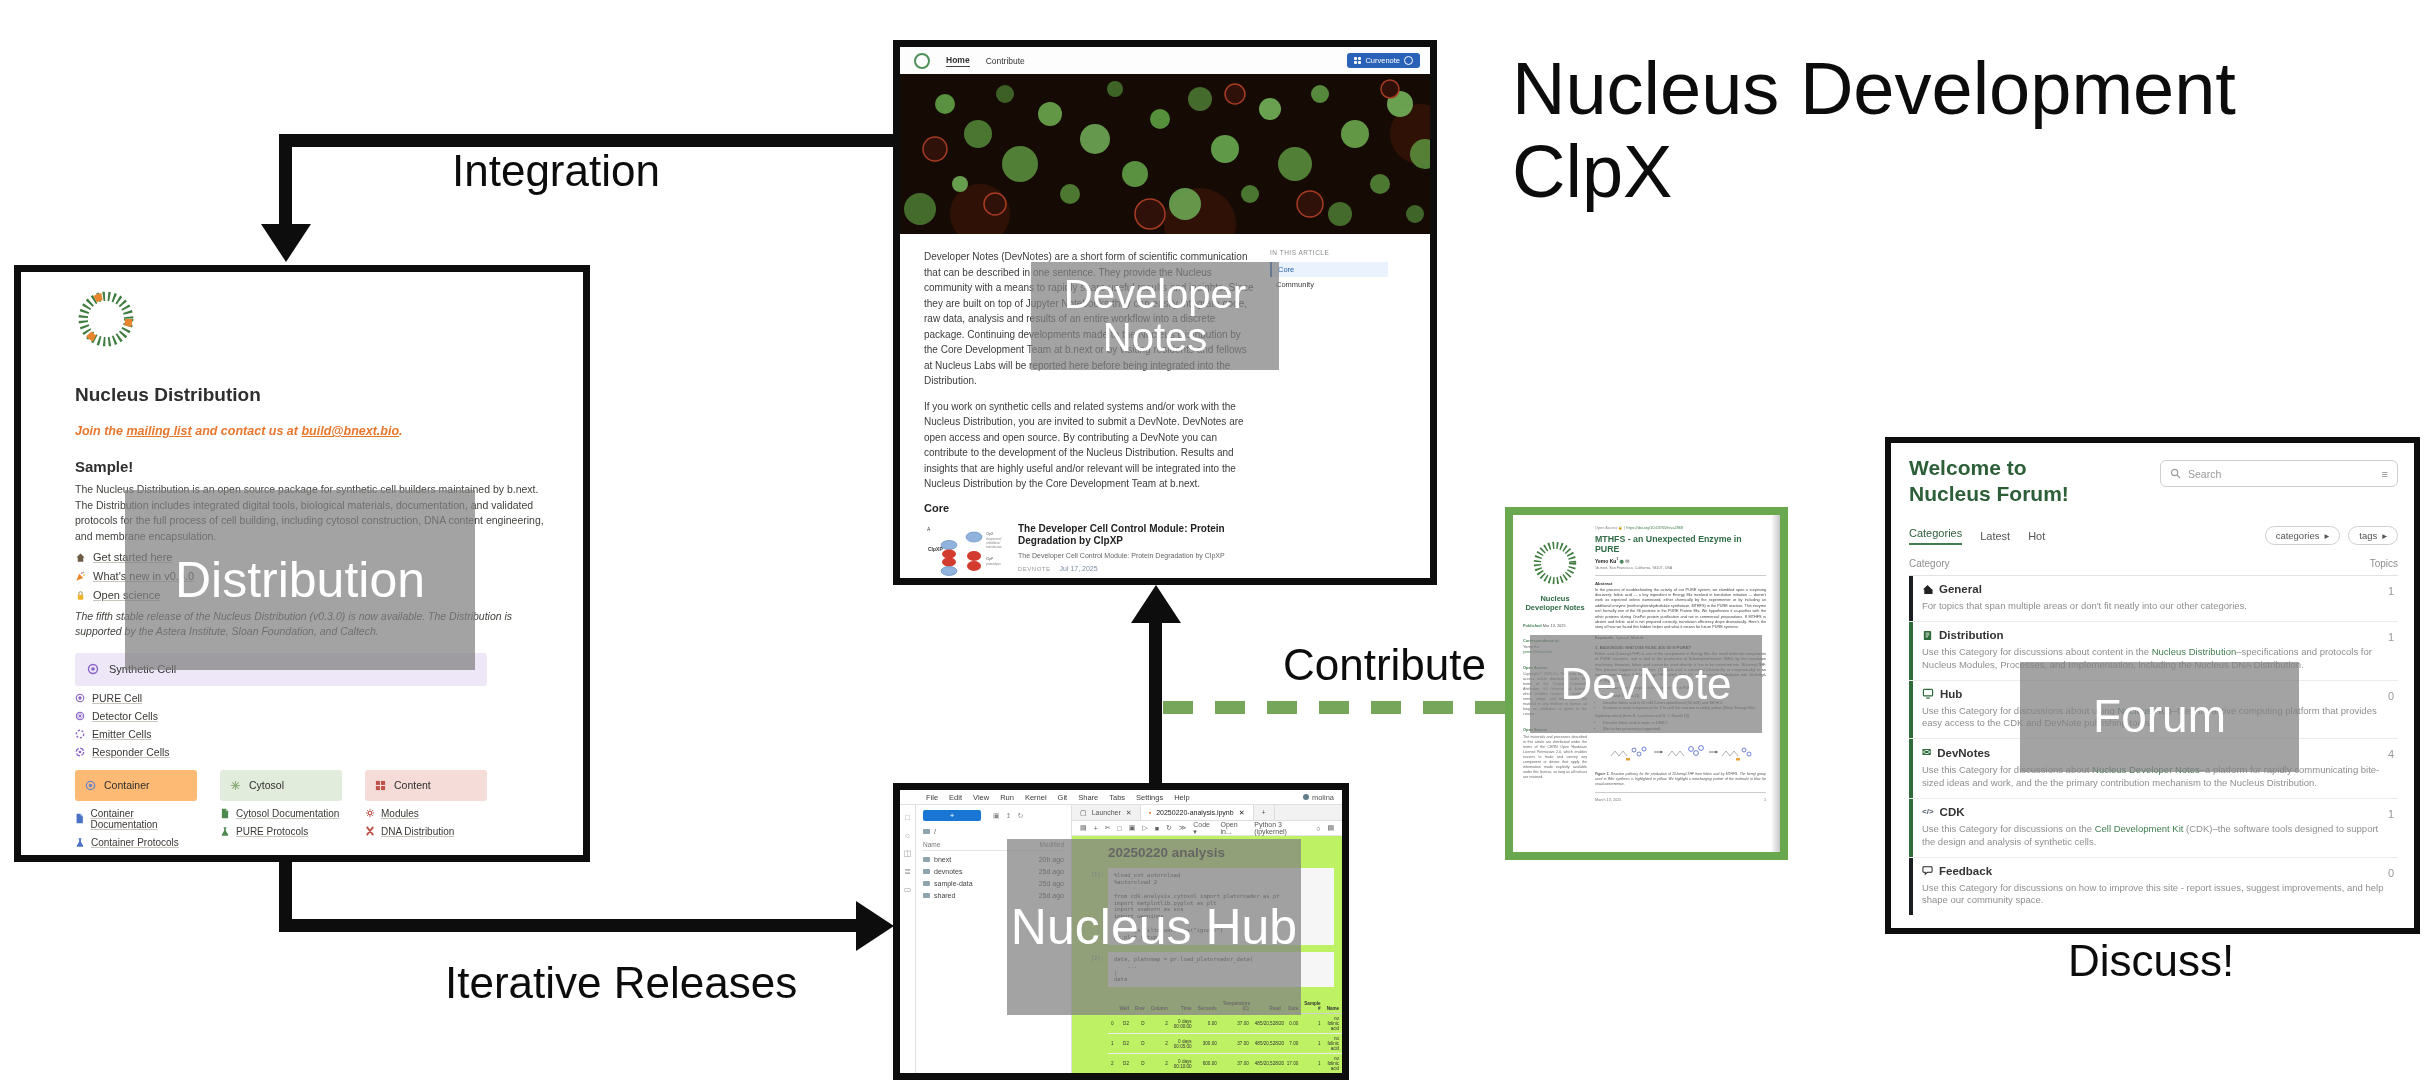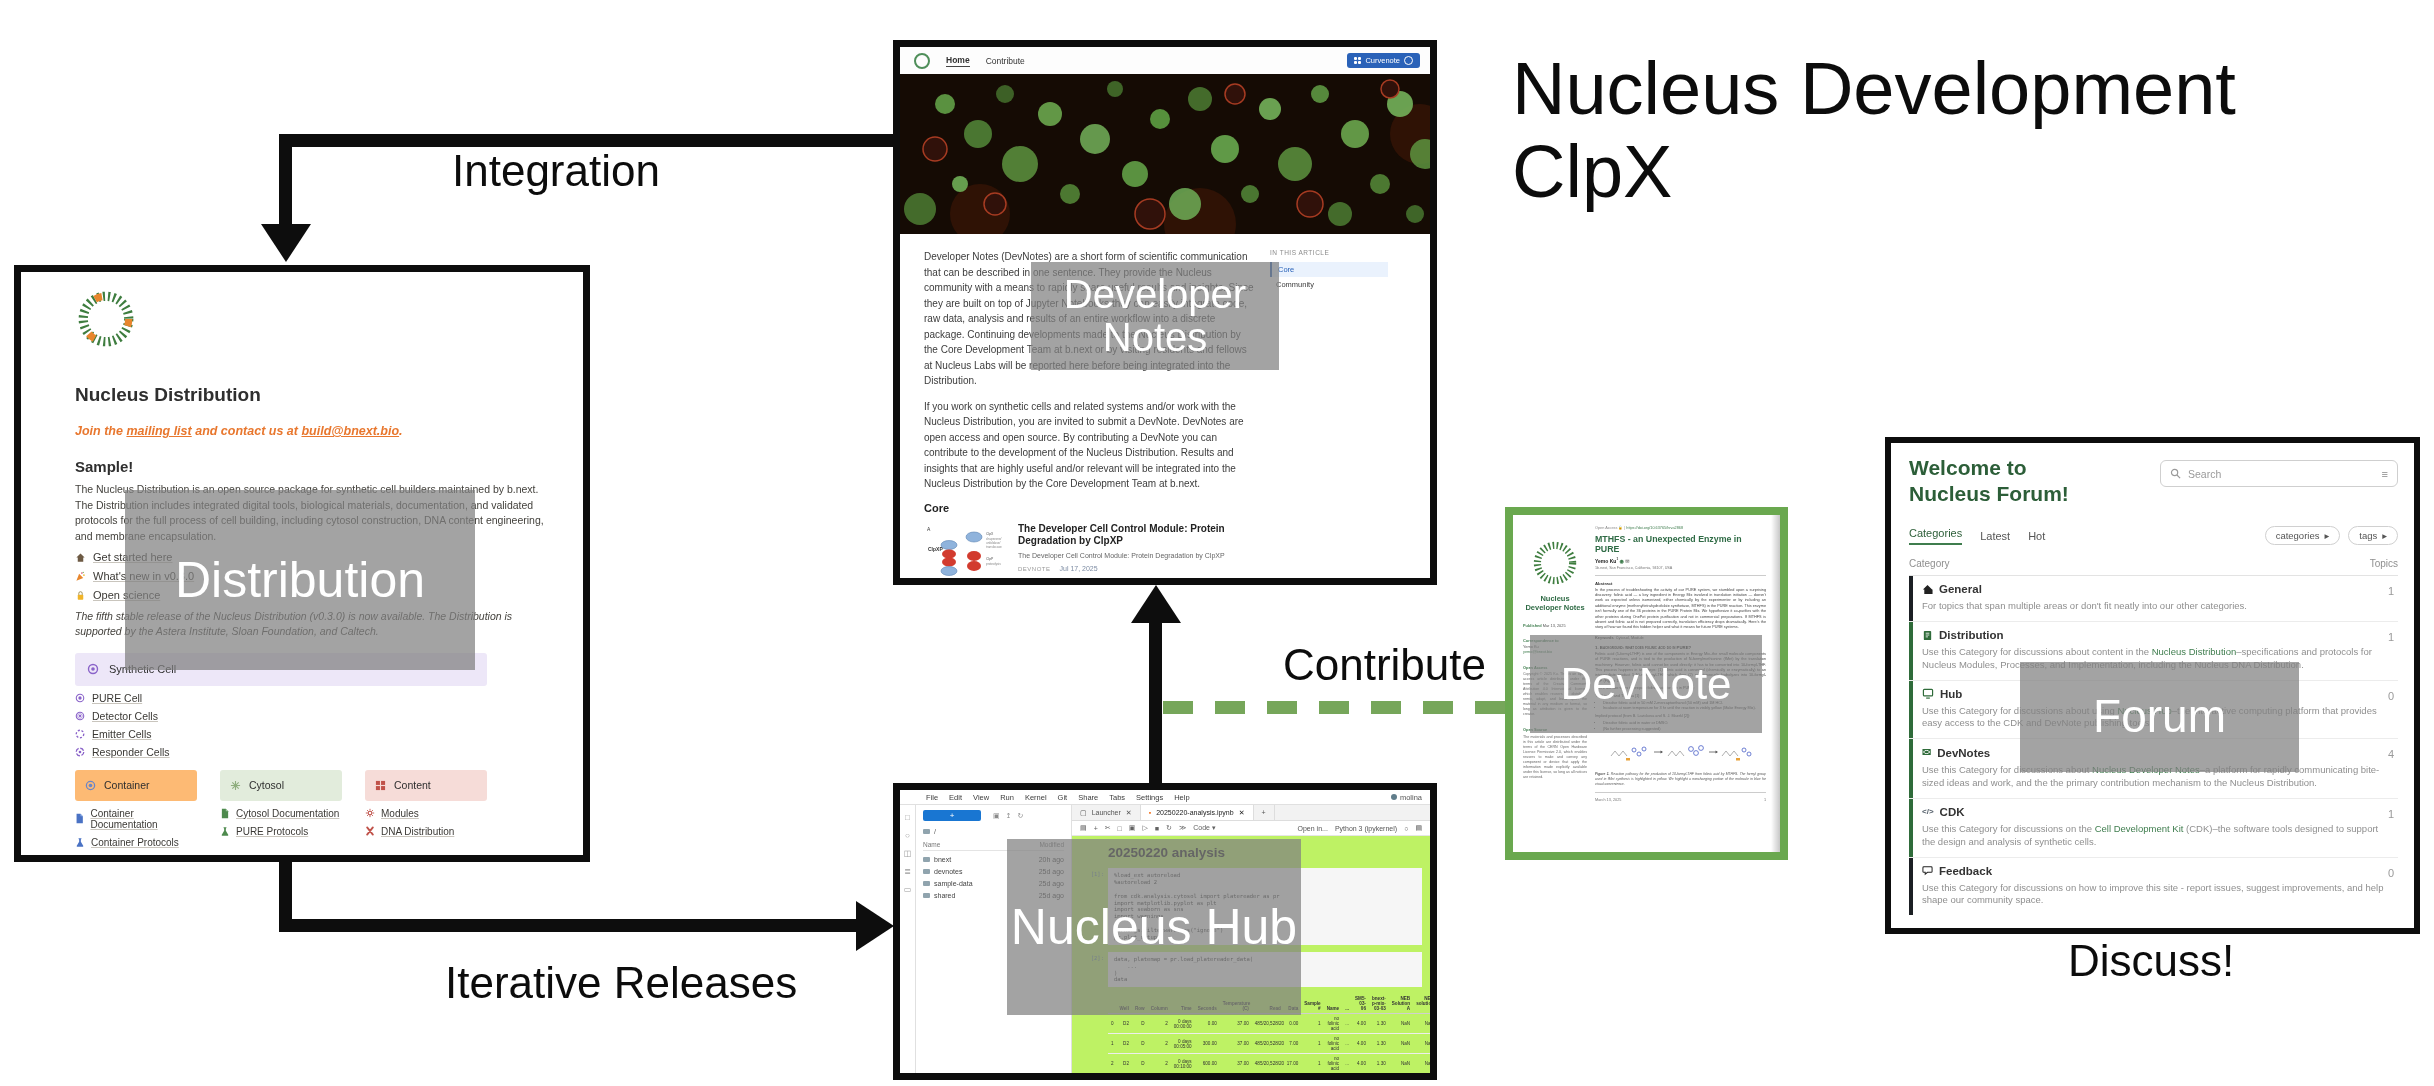--- a/index.html
+++ b/index.html
@@ -453,21 +453,21 @@
         </div>
       </div>
       <div class="dn-toc">
         <div class="dn-toc-head">IN THIS ARTICLE</div>
         <div class="dn-toc-core">Core</div>
         <div class="dn-toc-comm">Community</div>
       </div>
     </div>
   </div>
 
-  <div class="panel" style="left:893px;top:783px;width:544px;height:297px;">
+  <div class="panel" style="left:893px;top:783px;width:456px;height:297px;">
     <div class="jl-menubar">
       <span>File</span>
       <span>Edit</span>
       <span>View</span>
       <span>Run</span>
       <span>Kernel</span>
       <span>Git</span>
       <span>Share</span>
       <span>Tabs</span>
       <span>Settings</span>

